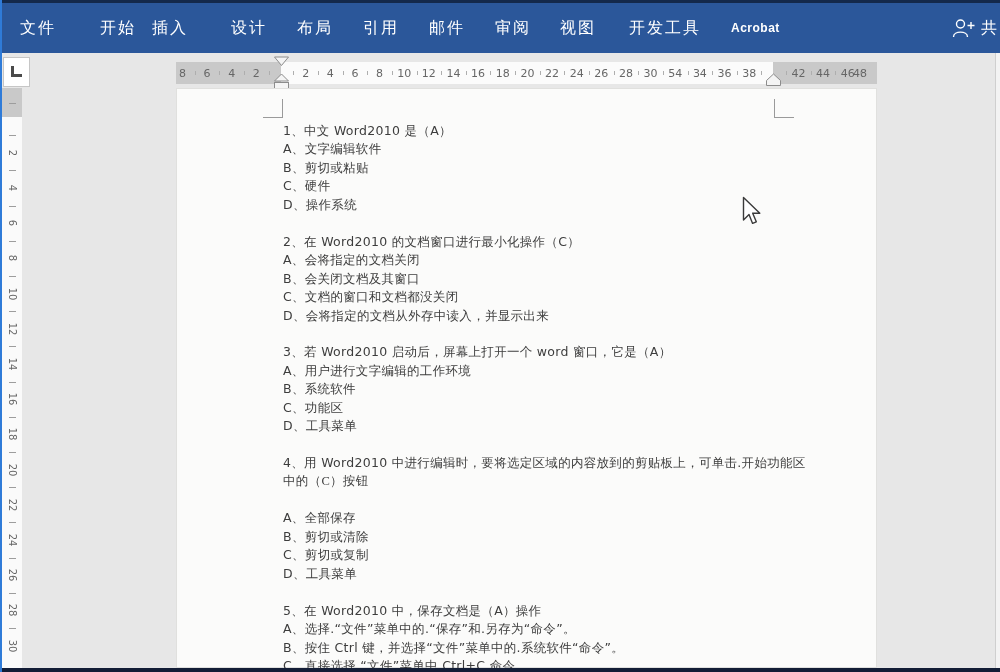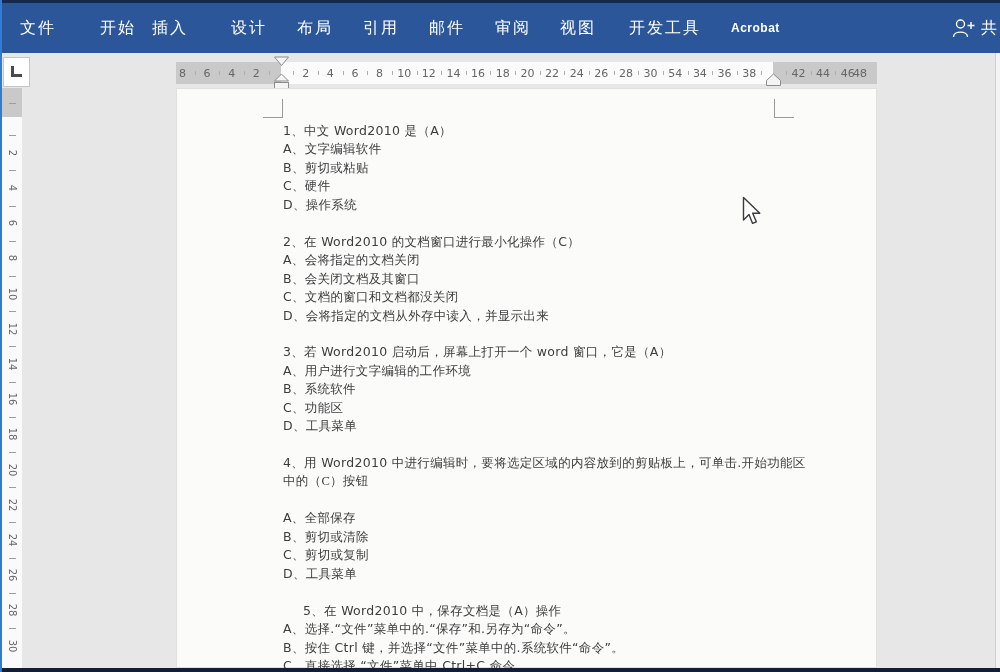--- a/index.html
+++ b/index.html
@@ -210,21 +210,21 @@
           <div class="doc-line" style="top: 327.2px; text-align: center;">D、工具菜单</div>
           <div class="doc-line" style="top: 345.65px;"></div>
           <div class="doc-line" style="top: 364.1px;">4、用 Word2010 中进行编辑时，要将选定区域的内容放到的剪贴板上，可单击.开始功能区</div>
           <div class="doc-line" style="top: 382.55px; font-family: Liberation Serif, serif;">中的（C）按钮</div>
           <div class="doc-line" style="top: 401px;"></div>
           <div class="doc-line" style="top: 419.45px;">A、全部保存</div>
           <div class="doc-line" style="top: 437.9px;">B、剪切或清除</div>
           <div class="doc-line" style="top: 456.35px;">C、剪切或复制</div>
           <div class="doc-line" style="top: 474.8px;">D、工具菜单</div>
           <div class="doc-line" style="top: 493.25px;"></div>
-          <div class="doc-line" style="top: 511.7px; margin-left: 20px;">5、在 Word2010 中，保存文档是（A）操作</div>
+          <div class="doc-line" style="top: 511.7px;">5、在 Word2010 中，保存文档是（A）操作</div>
           <div class="doc-line" style="top: 530.15px;">A、选择.“文件”菜单中的.“保存”和.另存为“命令”。</div>
           <div class="doc-line" style="top: 548.6px;">B、按住 Ctrl 键，并选择“文件”菜单中的.系统软件“命令”。</div>
           <div class="doc-line" style="top: 567.05px;">C、直接选择.“文件”菜单中,Ctrl+C 命令。</div>
         </div>
     </div>
 
     <div class="scroll-sliver"></div>
 
     <svg class="cursor" width="22" height="30" viewBox="0 0 22 30">
       <path d="M1.5,1.5 L1.5,24 L7,18.6 L10.6,27.4 L14.3,25.8 L10.7,17.2 L17.8,17.2 Z" fill="#ffffff" stroke="#3a3a3a" stroke-width="1.4" stroke-linejoin="round"></path>

